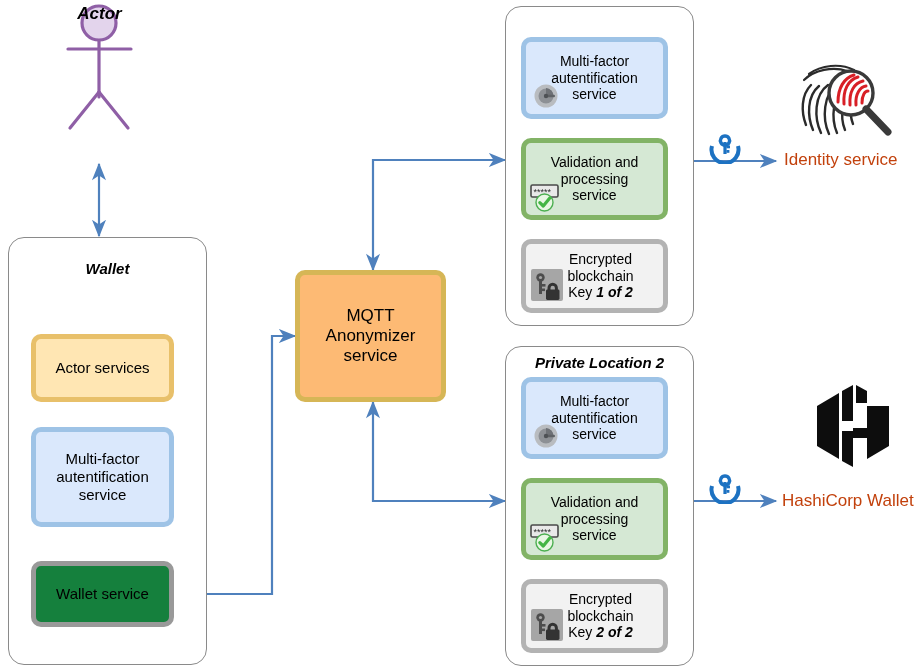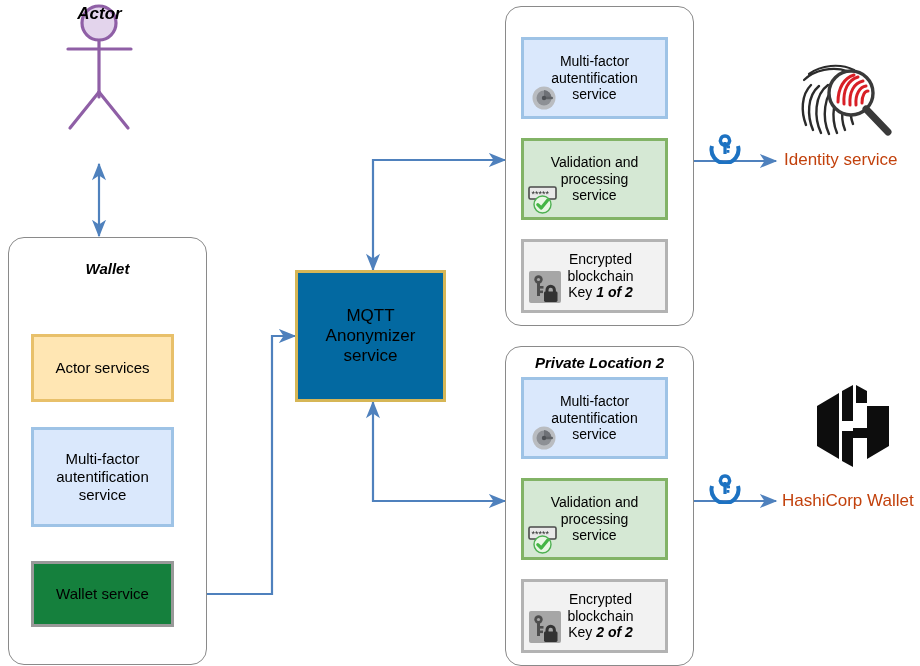--- a/index.html
+++ b/index.html
@@ -12,22 +12,22 @@
     color:#000;
   }
   #canvas{position:absolute;left:0;top:4px;width:920px;height:666px;text-decoration:underline;}
   svg.layer{position:absolute;left:0;top:0;width:920px;height:666px;pointer-events:none;}
 
   .node{position:absolute;box-sizing:border-box;display:flex;align-items:center;
         justify-content:center;text-align:center;line-height:1.18;}
   .lbl{position:absolute;white-space:nowrap;}
 
   
-  .box{border-radius:0;border:3px solid #0c4a6e;background:#fff;font-size:15px;}
-  .box.orange{background:#0369a1;border-color:#d6b656;justify-content:center;}
+  .box{border-radius:10px;border:5px solid #0c4a6e;background:#fff;font-size:15px;}
+  .box.orange{background:#fdba74;border-color:#d6b656;justify-content:center;}
   .box.blue{background:#dae8fc;border-color:#9ec3e6;}
   .box.green{background:#d5e8d4;border-color:#82b366;}
   .box.yellow{background:#ffe6b3;border-color:#e8c06a;}
   .box.gray{background:#f2f2f2;border-color:#b3b3b3;}
   .box.plain{background:#15803d;border-color:#999999;}
 
   
   .group{position:absolute;box-sizing:border-box;border:1px solid #8a8a8a;
          border-radius:16px;background:#ffffff;}
   .group-title{position:absolute;width:100%;text-align:center;font-style:italic;

